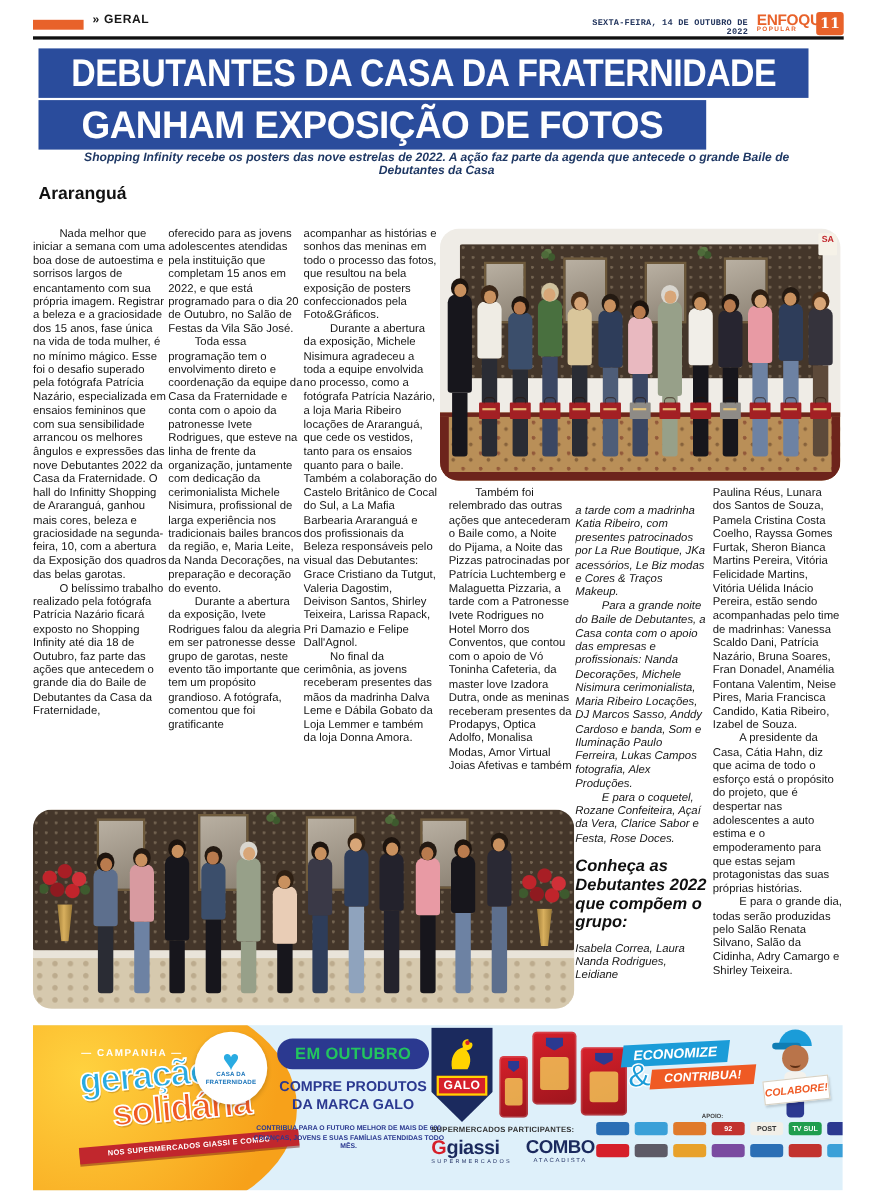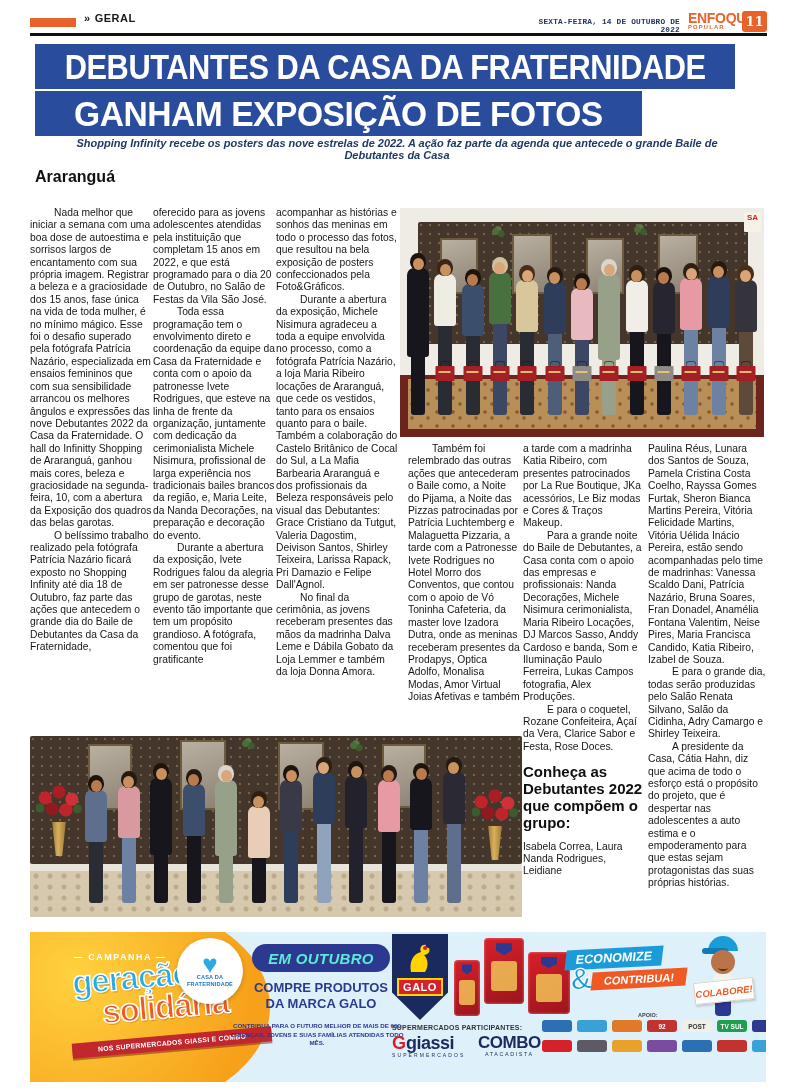--- a/index.html
+++ b/index.html
@@ -31,27 +31,27 @@
   .dateline{position:absolute;left:35px;top:168px;font-size:16px;font-weight:800;color:#111;}
 
   
   .article-col{position:absolute;font-size:10.3px;line-height:12.4px;text-align:left;overflow:hidden;color:#161616;}
   .article-col p{margin:0;text-indent:24px;}
   .article-col.cont p:first-child{text-indent:0;}
   .col1{left:30px;top:207px;width:122px;height:514px;}
   .col2{left:153px;top:207px;width:122px;height:528px;}
   .col3{left:276px;top:207px;width:122px;height:532px;}
   .col4{left:408px;top:443px;width:112px;height:292px;}
-  .col5{left:523px;top:443px;width:120px;height:474px;}
+  .col5{left:523px;top:459px;width:120px;height:474px;font-style:italic;}
   .col6{left:648px;top:443px;width:118px;height:474px;}
   .subhead{font-size:15px;font-weight:800;line-height:1.14;margin:10px 0 9px;color:#0f0f0f;}
   .names p{text-indent:30px;margin:0;}
 
   
-  .photo{position:absolute;overflow:hidden;}
+  .photo{position:absolute;overflow:hidden;border-radius:17px;}
   .photo-top{left:400px;top:208px;width:364px;height:229px;background:#efece6;}
   .photo-bottom{left:30px;top:736px;width:492px;height:181px;background:#e9e4da;}
   .panel{position:absolute;background:#44362a;
          background-image:radial-gradient(circle at 3px 3px,rgba(233,212,178,.28) 1.1px,transparent 1.6px);
          background-size:9px 9px;border-radius:2px;}
   .frame{position:absolute;background:linear-gradient(160deg,#b9b0a2,#8c8274);border:2px solid #6e5a3c;}
   .plant{position:absolute;width:16px;height:14px;border-radius:50% 50% 40% 40%;
          background:radial-gradient(circle at 35% 40%,#4e6b3a 3px,transparent 4px),
                     radial-gradient(circle at 70% 55%,#3e5a2e 3px,transparent 4px),
                     radial-gradient(circle at 50% 25%,#5d7a45 3px,transparent 4px);}
@@ -95,21 +95,21 @@
   .sol{position:absolute;left:72px;top:56px;font-size:33px;font-weight:800;color:#ef5a24;transform:rotate(-5deg);
        -webkit-text-stroke:1.5px #fff;text-shadow:1px 2px 0 rgba(120,60,0,.25);letter-spacing:-1px;}
   .ribbon{position:absolute;left:42px;top:103px;width:200px;height:15px;background:#c1272d;transform:rotate(-5deg);
           color:#fff;font-size:6.8px;font-weight:bold;display:flex;align-items:center;justify-content:center;letter-spacing:.3px;
           box-shadow:0 2px 0 rgba(120,30,20,.5);}
   .org-circle{position:absolute;left:147px;top:6px;width:66px;height:66px;background:#fff;border-radius:50%;
               box-shadow:0 2px 5px rgba(0,0,0,.2);display:flex;flex-direction:column;align-items:center;justify-content:center;}
   .org-heart{color:#29abe2;font-size:26px;line-height:20px;}
   .org-text{color:#1b75bb;font-size:5.6px;font-weight:800;text-align:center;line-height:1.25;letter-spacing:.2px;}
   .em-out{position:absolute;left:222px;top:12px;width:138px;height:28px;background:#2b3990;border-radius:14px;
-          display:flex;align-items:center;justify-content:center;color:#5eead4;font-style:italic;font-weight:800;font-size:15px;letter-spacing:.3px;}
+          display:flex;align-items:center;justify-content:center;color:#22c55e;font-weight:800;font-size:15px;letter-spacing:.3px;}
   .cta{position:absolute;left:212px;top:48px;width:158px;text-align:center;color:#2b3990;font-weight:800;font-size:13px;line-height:1.25;}
   .contrib{position:absolute;left:196px;top:90px;width:182px;text-align:center;color:#2b3990;font-weight:bold;font-size:6.2px;line-height:1.4;}
   .shield{position:absolute;left:362px;top:2px;width:56px;height:86px;background:#1b2a5e;
           clip-path:polygon(0 0,100% 0,100% 68%,50% 100%,0 68%);display:flex;flex-direction:column;align-items:center;}
   .rooster{margin-top:8px;}
   .shield-band{margin-top:2px;background:#d6202a;border:2px solid #ffd400;color:#fff;font-weight:800;font-size:11px;
                padding:0 4px;line-height:14px;letter-spacing:.5px;}
   .pack{position:absolute;border-radius:4px;background:linear-gradient(160deg,#d6202a,#9e151d);box-shadow:inset 0 0 0 1.5px rgba(255,255,255,.15);}
   .pack::before{content:"";position:absolute;left:18%;top:35%;width:64%;height:45%;background:rgba(245,205,90,.8);border-radius:3px;}
   .pack::after{content:"";position:absolute;left:30%;top:8%;width:40%;height:18%;background:#2b3990;clip-path:polygon(0 0,100% 0,100% 60%,50% 100%,0 60%);}
@@ -191,22 +191,22 @@
         <p>Para a grande noite do Baile de Debutantes, a Casa conta com o apoio das empresas e profissionais: Nanda Decorações, Michele Nisimura cerimonialista, Maria Ribeiro Locações, DJ Marcos Sasso, Anddy Cardoso e banda, Som e Iluminação Paulo Ferreira, Lukas Campos fotografia, Alex Produções.</p>
         <p>E para o coquetel, Rozane Confeiteira, Açaí da Vera, Clarice Sabor e Festa, Rose Doces.</p>
       </div>
     <div class="subhead">Conheça as Debutantes 2022 que compõem o grupo:</div>
     <div class="names">
       <p>Isabela Correa, Laura Nanda Rodrigues, Leidiane</p>
     </div>
   </div>
   <div class="article-col col6 cont">
       <p>Paulina Réus, Lunara dos Santos de Souza, Pamela Cristina Costa Coelho, Rayssa Gomes Furtak, Sheron Bianca Martins Pereira, Vitória Felicidade Martins, Vitória Uélida Inácio Pereira, estão sendo acompanhadas pelo time de madrinhas: Vanessa Scaldo Dani, Patrícia Nazário, Bruna Soares, Fran Donadel, Anamélia Fontana Valentim, Neise Pires, Maria Francisca Candido, Katia Ribeiro, Izabel de Souza.</p>
+      <p>A presidente da Casa, Cátia Hahn, diz que acima de todo o esforço está o propósito do projeto, que é despertar nas adolescentes a auto estima e o empoderamento para que estas sejam protagonistas das suas próprias histórias.</p>
       <p>E para o grande dia, todas serão produzidas pelo Salão Renata Silvano, Salão da Cidinha, Adry Camargo e Shirley Teixeira.</p>
-      <p>A presidente da Casa, Cátia Hahn, diz que acima de todo o esforço está o propósito do projeto, que é despertar nas adolescentes a auto estima e o empoderamento para que estas sejam protagonistas das suas próprias histórias.</p>
     </div>
 
   <div class="photo photo-top">
     <div class="panel" style="left:18px;top:14px;width:330px;height:122px;"></div>
     <div class="frame" style="left:40px;top:30px;width:34px;height:52px;"></div>
     <div class="frame" style="left:112px;top:26px;width:36px;height:56px;"></div>
     <div class="frame" style="left:186px;top:30px;width:34px;height:52px;"></div>
     <div class="frame" style="left:258px;top:26px;width:36px;height:56px;"></div>
     <div class="plant" style="left:90px;top:18px;"></div>
     <div class="plant" style="left:232px;top:16px;"></div>

